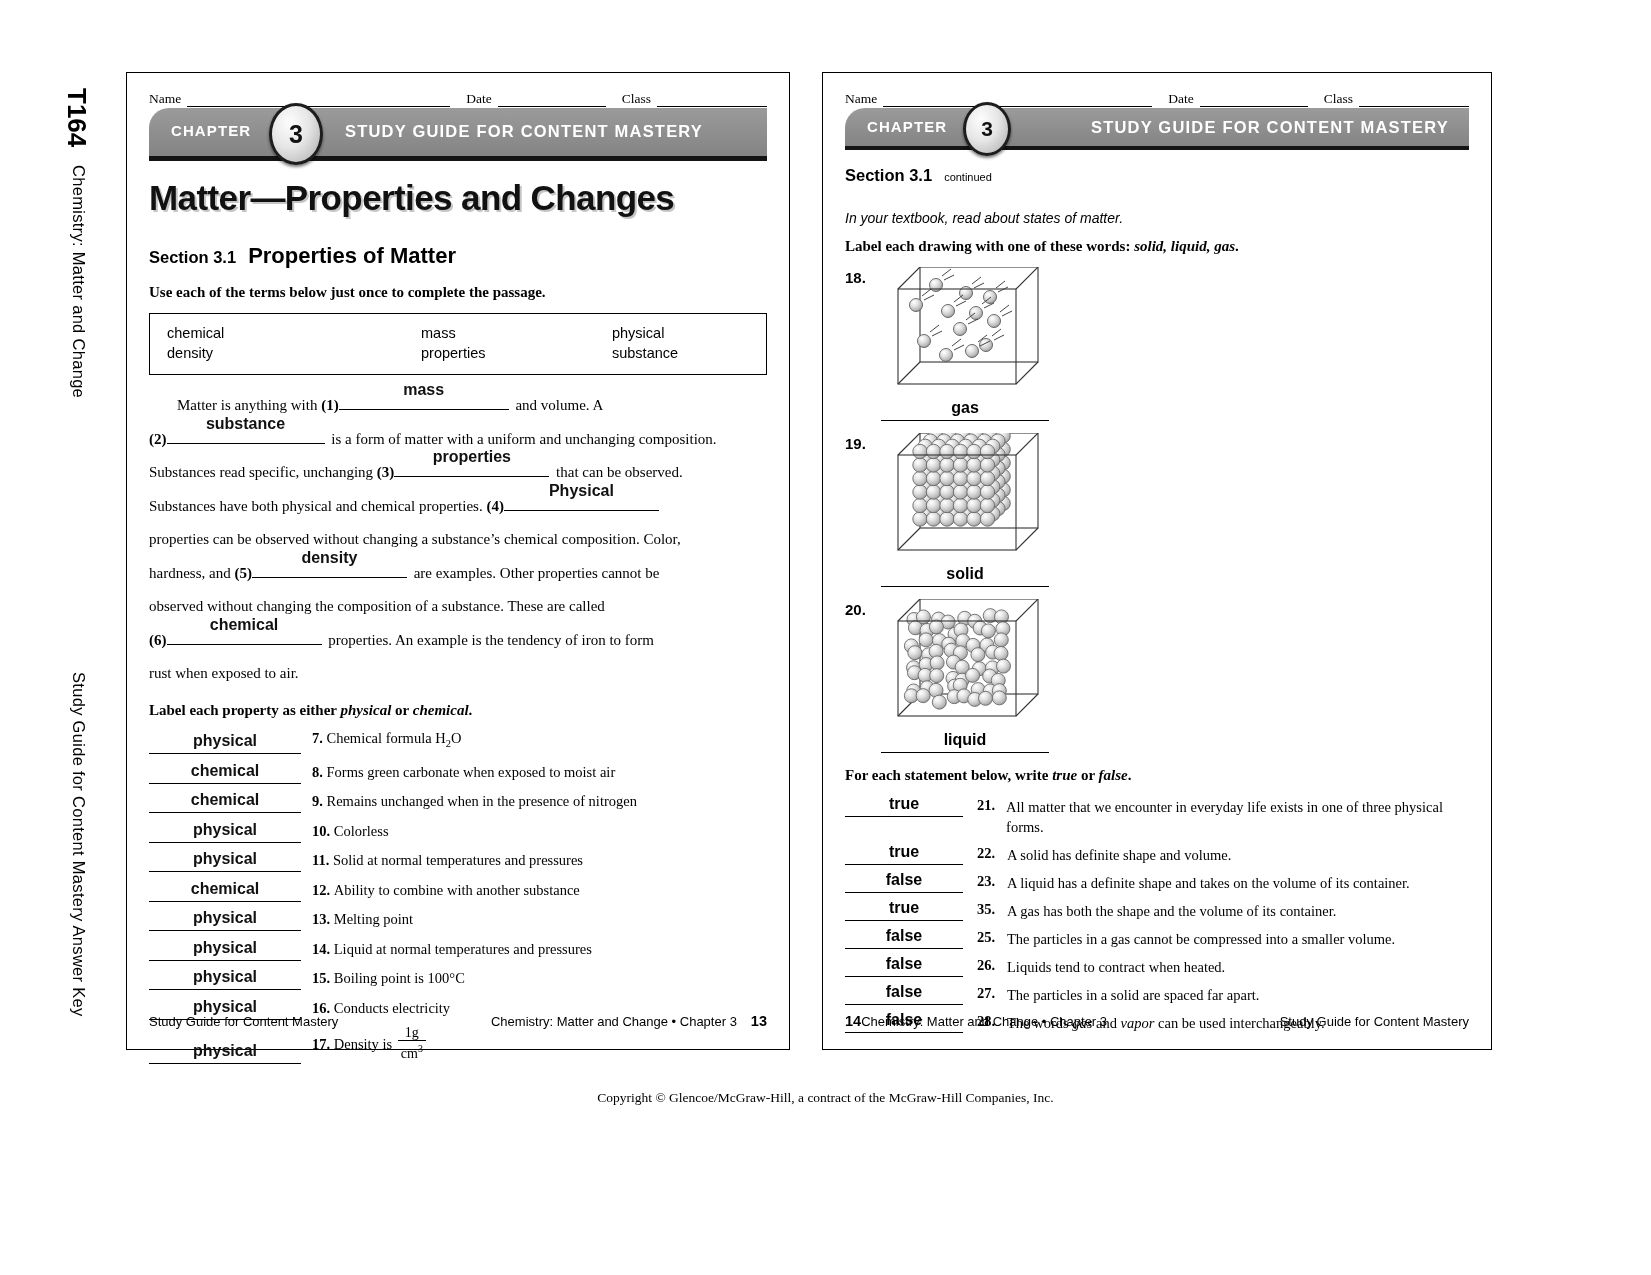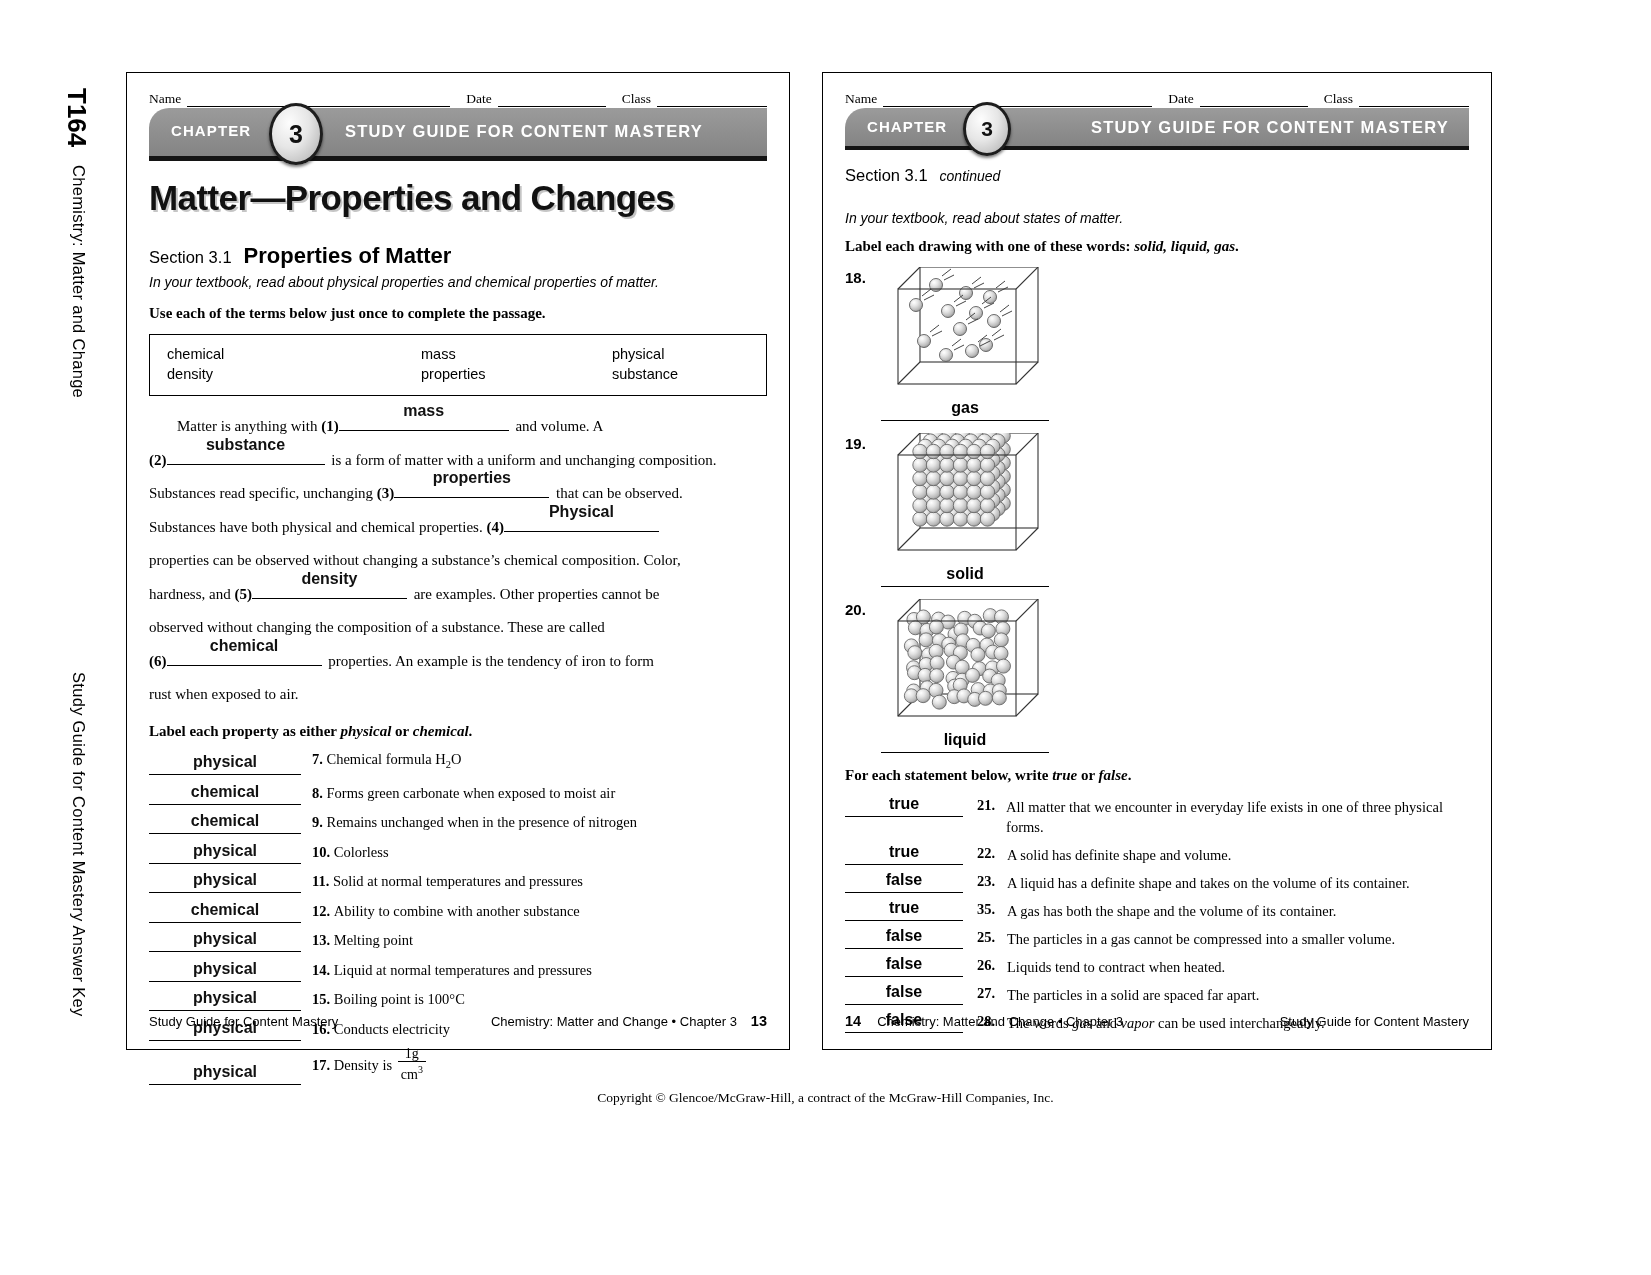--- a/index.html
+++ b/index.html
@@ -86,23 +86,23 @@
   
   .doc-title {
     font-family:"Liberation Sans", sans-serif;
     font-weight:bold; font-size:35px; letter-spacing:-0.6px;
     margin:16px 0 0 0; color:#111;
     text-shadow:2px 2px 0 rgba(150,150,150,.55);
   }
 
   
   .section-line { margin-top:25px; display:flex; align-items:baseline; gap:12px; }
-  .sec-num { font-family:"Liberation Sans", sans-serif; font-weight:normal; font-size:16.5px; }
+  .sec-num { font-family:"Liberation Sans", sans-serif; font-weight:bold; font-size:16.5px; }
   .sec-name { font-family:"Liberation Sans", sans-serif; font-weight:bold; font-size:22px; }
-  .sec-cont { font-family:"Liberation Sans", sans-serif; font-style:italic; font-size:14px; }
+  .sec-cont { font-family:"Liberation Sans", sans-serif; font-size:11px; }
 
   .instr-italic {
     font-family:"Liberation Sans", sans-serif; font-style:italic;
     font-size:14px; margin-top:5px;
   }
   .instr-bold {
     font-family:"Liberation Serif", serif; font-weight:bold;
     font-size:15px; margin-top:15px;
   }
 
@@ -155,21 +155,21 @@
 
   
   .pfoot {
     position:absolute; left:22px; right:22px; bottom:20px;
     display:flex; align-items:baseline;
     font-family:"Liberation Sans", sans-serif; font-size:13px;
   }
   .pfoot .sp-grow { flex:1 1 auto; }
   .pfoot .pg { font-weight:bold; font-size:14.5px; }
   .pfoot .pg-left { margin-left:14px; }
-  .pfoot .pg-right { margin-right:16px; }
+  .pfoot .pg-right { }
 
   
   .draw-item { display:flex; align-items:flex-start; margin-top:12px; }
   .draw-num {
     font-family:"Liberation Sans", sans-serif; font-weight:bold; font-size:15px;
     width:36px; padding-top:2px;
   }
   .draw-col { display:flex; flex-direction:column; align-items:center; }
   .cube-box { position:relative; }
   .draw-label-blank {
@@ -233,21 +233,20 @@
       <span>3</span>
     </div>
   </div>
 
   <div class="doc-title">Matter—Properties and Changes</div>
 
   <div class="section-line">
     <span class="sec-num">Section 3.1</span>
     <span class="sec-name">Properties of Matter</span>
   </div>
-  <div class="instr-italic">In your textbook, read about physical properties and chemical properties of matter.</div>
   <div class="instr-bold">Use each of the terms below just once to complete the passage.</div>
 
   <div class="terms-box">
     <div class="terms-row">
       <span class="c1">chemical</span>
       <span class="c2">mass</span>
       <span class="c3">physical</span>
     </div>
     <div class="terms-row">
       <span class="c1">density</span>

